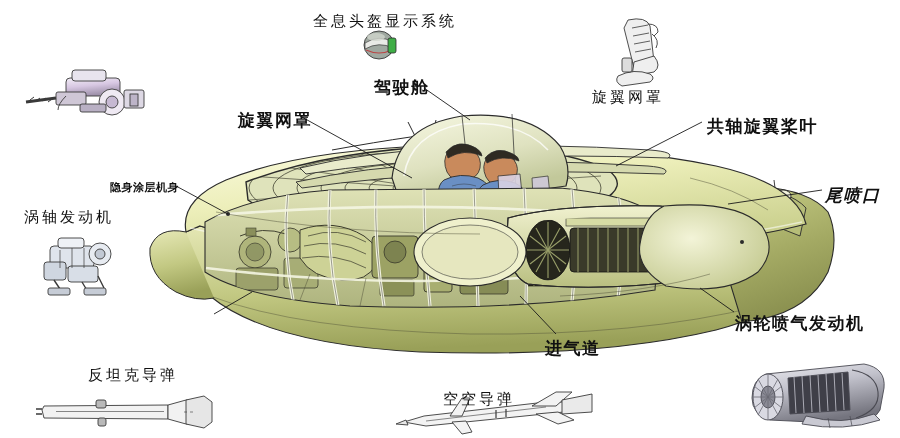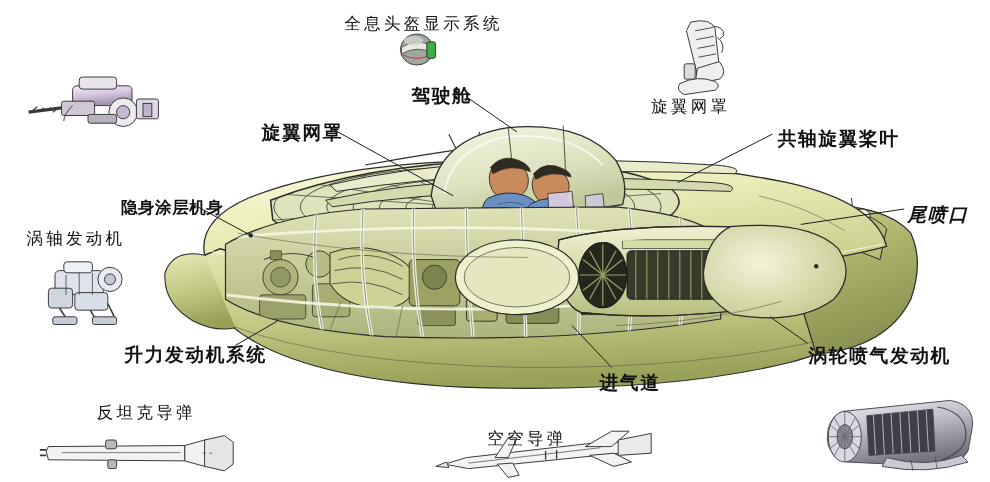--- a/index.html
+++ b/index.html
@@ -4,21 +4,21 @@
 <style>
   html,body{margin:0;padding:0;background:#ffffff;}
   body{width:900px;height:438px;overflow:hidden;position:relative;
        font-family:"DejaVu Sans","Liberation Sans",sans-serif;}
   #stage{position:relative;width:900px;height:438px;background:#fff;}
   svg.layer{position:absolute;left:0;top:0;width:900px;height:438px;}
   .lbl{position:absolute;color:#111;white-space:nowrap;font-weight:700;
        font-family:"DejaVu Sans","Liberation Sans",sans-serif;letter-spacing:1px;}
   .lbl.big{font-size:15px;font-weight:400;letter-spacing:3px;font-family:Liberation Mono, monospace;}
   .lbl.mid{font-size:17px;letter-spacing:1.5px;}
-  .lbl.sm{font-size:15px;letter-spacing:0.5px;}
+  .lbl.sm{font-size:11px;letter-spacing:0.5px;}
 </style>
 </head>
 <body>
 
 <div id="stage">
 
   <svg class="layer" viewBox="0 0 900 438">
     <defs>
       <linearGradient id="gBodyTop" x1="0" y1="0" x2="0.6" y2="1">
         <stop offset="0%" stop-color="#fbfbdf"></stop>
@@ -378,17 +378,16 @@
   <div class="lbl big" style="left:592px; top:88px;">旋翼网罩</div>
   <div class="lbl big" style="left:24px;  top:208px;">涡轴发动机</div>
   <div class="lbl big" style="left:88px;  top:366px;">反坦克导弹</div>
   <div class="lbl big" style="left:443px; top:366px;margin-top:24px;">空空导弹</div>
 
   <div class="lbl mid" style="left:374px; top:76px;">驾驶舱</div>
   <div class="lbl mid" style="left:238px; top:109px;text-align:center;">旋翼网罩</div>
   <div class="lbl mid" style="left:707px; top:115px;">共轴旋翼桨叶</div>
   <div class="lbl sm" style="left:110px; top:180px;">隐身涂层机身</div>
   <div class="lbl mid" style="left:825px; top:184px;font-style:italic;">尾喷口</div>
-  <div class="lbl mid" style="left:113px; top:311px;">升力发动机系统</div>
   <div class="lbl mid" style="left:545px; top:337px;">进气道</div>
   <div class="lbl mid" style="left:735px; top:312px;">涡轮喷气发动机</div>
 
 </div>
 
 </body></html>

